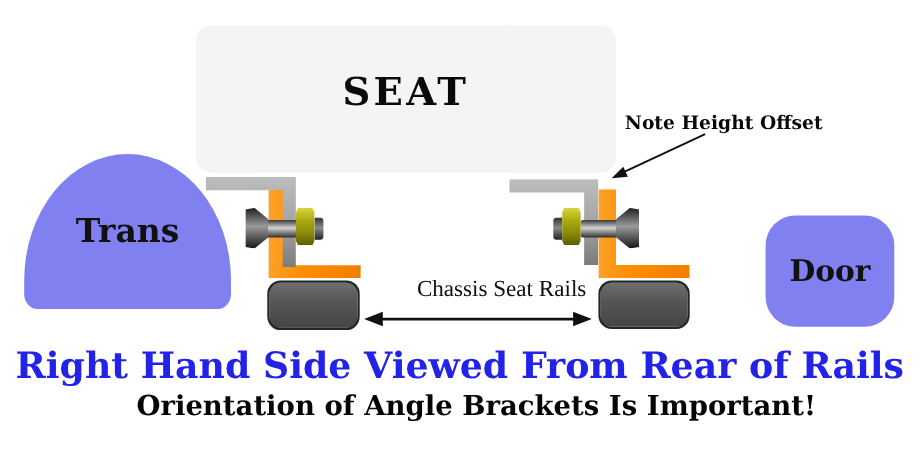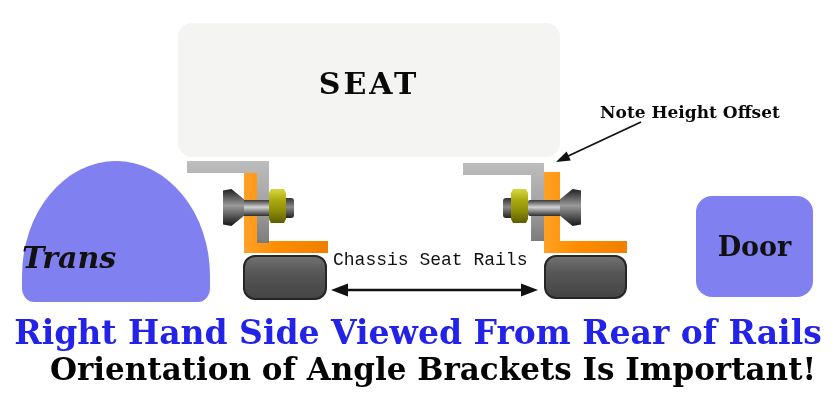--- a/index.html
+++ b/index.html
@@ -4,30 +4,30 @@
 <style>
   html,body{margin:0;padding:0;background:#ffffff;}
   .canvas{position:relative;width:840px;height:420px;background:#ffffff;overflow:hidden;
           font-family:"DejaVu Serif", serif;}
   .abs{position:absolute;}
 
   
   .seat-box{left:178px;top:23px;width:382px;height:134px;background:#f4f4f2;
             border-radius:14px;display:flex;align-items:center;justify-content:center;
             padding-bottom:14px;box-sizing:border-box;z-index:1;}
-  .seat-text{font-size:30px;font-weight:bold;letter-spacing:3px;color:#0a0a0a;}
+  .seat-text{font-size:35px;font-weight:bold;letter-spacing:3px;color:#0a0a0a;}
 
-  .trans-tunnel{left:22px;top:161px;width:188px;height:141px;background:#8080f0;
+  .trans-tunnel{left:22px;top:140px;width:188px;height:141px;background:#8080f0;
                 border-radius:94px 94px 12px 12px / 115px 115px 14px 14px;
-                display:flex;flex-direction:row;align-items:center;justify-content:flex-start;
-                padding-top:52px;box-sizing:border-box;z-index:0;font-style:italic;}
+                display:flex;flex-direction:column;align-items:center;justify-content:flex-start;
+                padding-top:52px;box-sizing:border-box;z-index:0;}
   .tunnel-text{font-size:30px;font-weight:bold;line-height:37px;color:#111;text-align:center;}
 
   .door-sill{left:696px;top:196px;width:117px;height:101px;background:#8080f0;
-             border-radius:16px;display:flex;flex-direction:column;align-items:center;
+             border-radius:27px;display:flex;flex-direction:column;align-items:center;
              justify-content:center;z-index:0;}
   .sill-text{font-size:27px;font-weight:bold;line-height:33px;color:#111;text-align:center;}
 
   
   .gray-L{background:linear-gradient(180deg,#bdbdbd 0%,#a2a2a2 55%,#7b7b7b 100%);
           filter:drop-shadow(0 0 1px #5f5f5f);z-index:3;}
   .gray-L.left{left:187px;top:161px;width:82px;height:82px;
           clip-path:polygon(0 0,100% 0,100% 100%,85.4% 100%,85.4% 14.6%,0 14.6%);}
   .gray-L.right{left:463px;top:163px;width:81px;height:78px;
           clip-path:polygon(0 0,100% 0,100% 100%,84% 100%,84% 15.4%,0 15.4%);}
@@ -62,26 +62,26 @@
        background:linear-gradient(180deg,#333 0%,#8a8a8a 45%,#222 100%);}
   .bolt-tip.left{left:286px;top:198px;border-radius:0 3px 3px 0;}
   .bolt-tip.right{left:503px;top:198px;border-radius:3px 0 0 3px;}
 
   .rail{background:linear-gradient(180deg,#707070 0%,#565656 40%,#454545 100%);
         border:2px solid #262626;border-radius:12px;box-sizing:border-box;z-index:1;}
   .rail.left{left:243px;top:255px;width:84px;height:45px;}
   .rail.right{left:544px;top:255px;width:83px;height:44px;}
 
   
-  .chassis-label{left:333px;top:250px;width:200px;text-align:left;
-        font-family:Liberation Mono, monospace;font-size:18px;color:#111;z-index:7;}
-  .note-label{left:600px;top:102px;width:210px;font-size:17px;font-weight:bold;color:#0a0a0a;z-index:7;}
+  .chassis-label{left:333px;top:250px;width:200px;text-align:right;
+        font-family:Liberation Serif, serif;font-size:21px;color:#111;z-index:7;}
+  .note-label{left:568px;top:102px;width:210px;font-size:17px;font-weight:bold;color:#0a0a0a;z-index:7;}
   .caption1{left:10px;top:313px;width:816px;text-align:center;font-size:33px;font-weight:bold;
         color:#2222e8;line-height:40px;z-index:7;white-space:nowrap;}
-  .caption2{left:40px;top:351px;width:786px;text-align:center;font-size:31px;font-weight:bold;
+  .caption2{left:40px;top:351px;width:786px;text-align:center;font-size:25px;font-weight:bold;
         color:#050505;line-height:36px;z-index:7;white-space:nowrap;}
 
   svg.overlay{position:absolute;left:0;top:0;z-index:8;pointer-events:none;}
 </style>
 </head>
 <body>
 
 <div class="canvas">
 
   <div class="abs seat-box">

